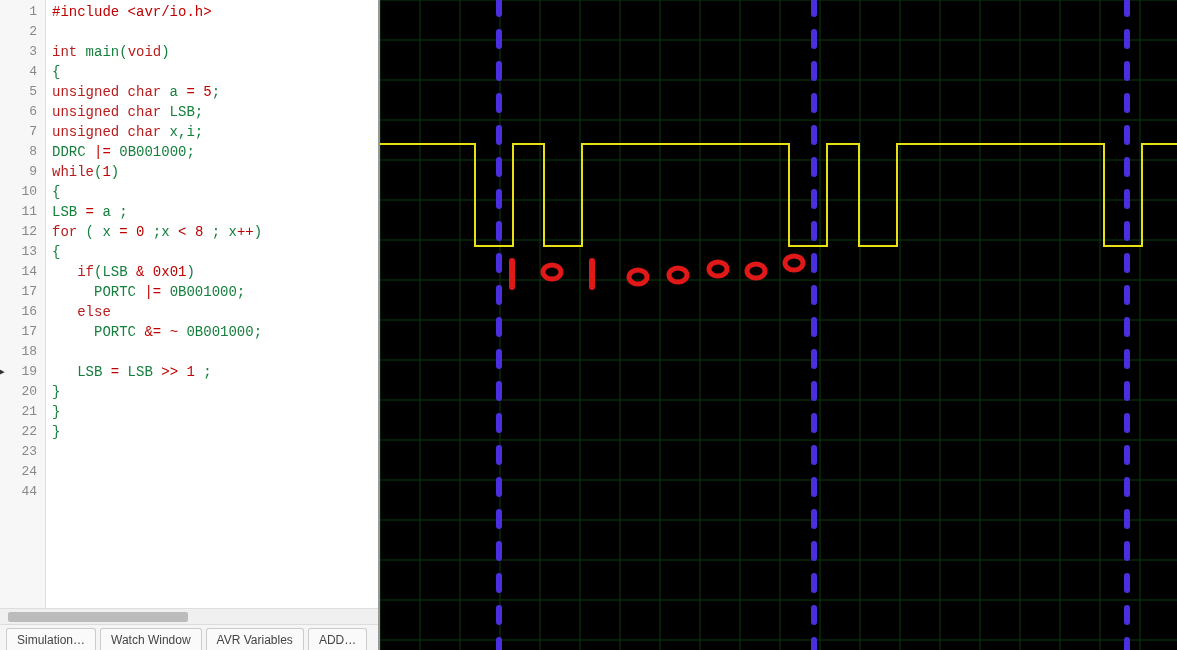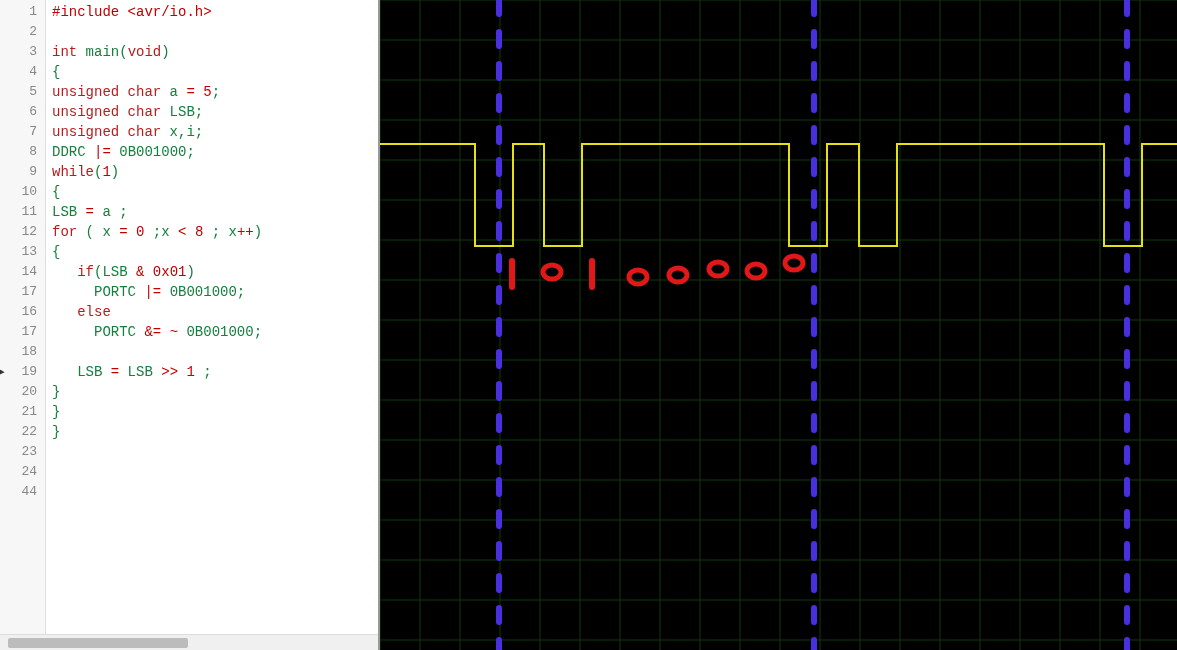--- a/index.html
+++ b/index.html
@@ -150,20 +150,26 @@
           <div class="ln">22</div>
           <div class="ln">23</div>
           <div class="ln">24</div>
           <div class="ln">44</div>
         </div>
       <div class="code" id="code"><div class="line"><span class="tok-pp">#include &lt;avr/io.h&gt;</span></div><div class="line"></div><div class="line"><span class="tok-kw">int</span><span class="tok-id"> main(</span><span class="tok-kw">void</span><span class="tok-id">)</span></div><div class="line"><span class="tok-id">{</span></div><div class="line"><span class="tok-kw">unsigned char</span><span class="tok-id"> a </span><span class="tok-op">=</span><span class="tok-id"> </span><span class="tok-num">5</span><span class="tok-id">;</span></div><div class="line"><span class="tok-kw">unsigned char</span><span class="tok-id"> LSB;</span></div><div class="line"><span class="tok-kw">unsigned char</span><span class="tok-id"> x,i;</span></div><div class="line"><span class="tok-id">DDRC </span><span class="tok-op">|=</span><span class="tok-id"> 0B001000;</span></div><div class="line"><span class="tok-kw">while</span><span class="tok-id">(</span><span class="tok-num">1</span><span class="tok-id">)</span></div><div class="line"><span class="tok-id">{</span></div><div class="line"><span class="tok-id">LSB </span><span class="tok-op">=</span><span class="tok-id"> a ;</span></div><div class="line"><span class="tok-kw">for</span><span class="tok-id"> ( x </span><span class="tok-op">=</span><span class="tok-id"> </span><span class="tok-num">0</span><span class="tok-id"> ;x </span><span class="tok-op">&lt;</span><span class="tok-id"> </span><span class="tok-num">8</span><span class="tok-id"> ; x</span><span class="tok-op">++</span><span class="tok-id">)</span></div><div class="line"><span class="tok-id">{</span></div><div class="line"><span class="tok-id">   </span><span class="tok-kw">if</span><span class="tok-id">(LSB </span><span class="tok-op">&amp;</span><span class="tok-id"> </span><span class="tok-num">0x01</span><span class="tok-id">)</span></div><div class="line"><span class="tok-id">     PORTC </span><span class="tok-op">|=</span><span class="tok-id"> 0B001000;</span></div><div class="line"><span class="tok-id">   </span><span class="tok-kw">else</span></div><div class="line"><span class="tok-id">     PORTC </span><span class="tok-op">&amp;= ~</span><span class="tok-id"> 0B001000;</span></div><div class="line"></div><div class="line"><span class="tok-id">   LSB </span><span class="tok-op">=</span><span class="tok-id"> LSB </span><span class="tok-op">&gt;&gt;</span><span class="tok-id"> </span><span class="tok-num">1</span><span class="tok-id"> ;</span></div><div class="line"><span class="tok-id">}</span></div><div class="line"><span class="tok-id">}</span></div><div class="line"><span class="tok-id">}</span></div><div class="line"></div><div class="line"></div><div class="line"></div></div>
     </div>
     <div class="hscroll">
       <div class="hscroll-thumb"></div>
     </div>
+    <div class="tabbar" id="tabbar">
+        <div class="tab">Simulation…</div>
+        <div class="tab">Watch Window</div>
+        <div class="tab">AVR Variables</div>
+        <div class="tab">ADD…</div>
+      </div>
   </div>
 
   <div class="scope-pane">
     <svg id="scope" viewBox="0 0 799 650" width="799" height="650">
         <rect x="0" y="0" width="799" height="650" fill="#000000"></rect>
         <line x1="0" y1="0" x2="0" y2="650" stroke="#0c3b0c" stroke-width="1"></line>
         <line x1="40" y1="0" x2="40" y2="650" stroke="#0c3b0c" stroke-width="1"></line>
         <line x1="80" y1="0" x2="80" y2="650" stroke="#0c3b0c" stroke-width="1"></line>
         <line x1="120" y1="0" x2="120" y2="650" stroke="#0c3b0c" stroke-width="1"></line>
         <line x1="160" y1="0" x2="160" y2="650" stroke="#0c3b0c" stroke-width="1"></line>

